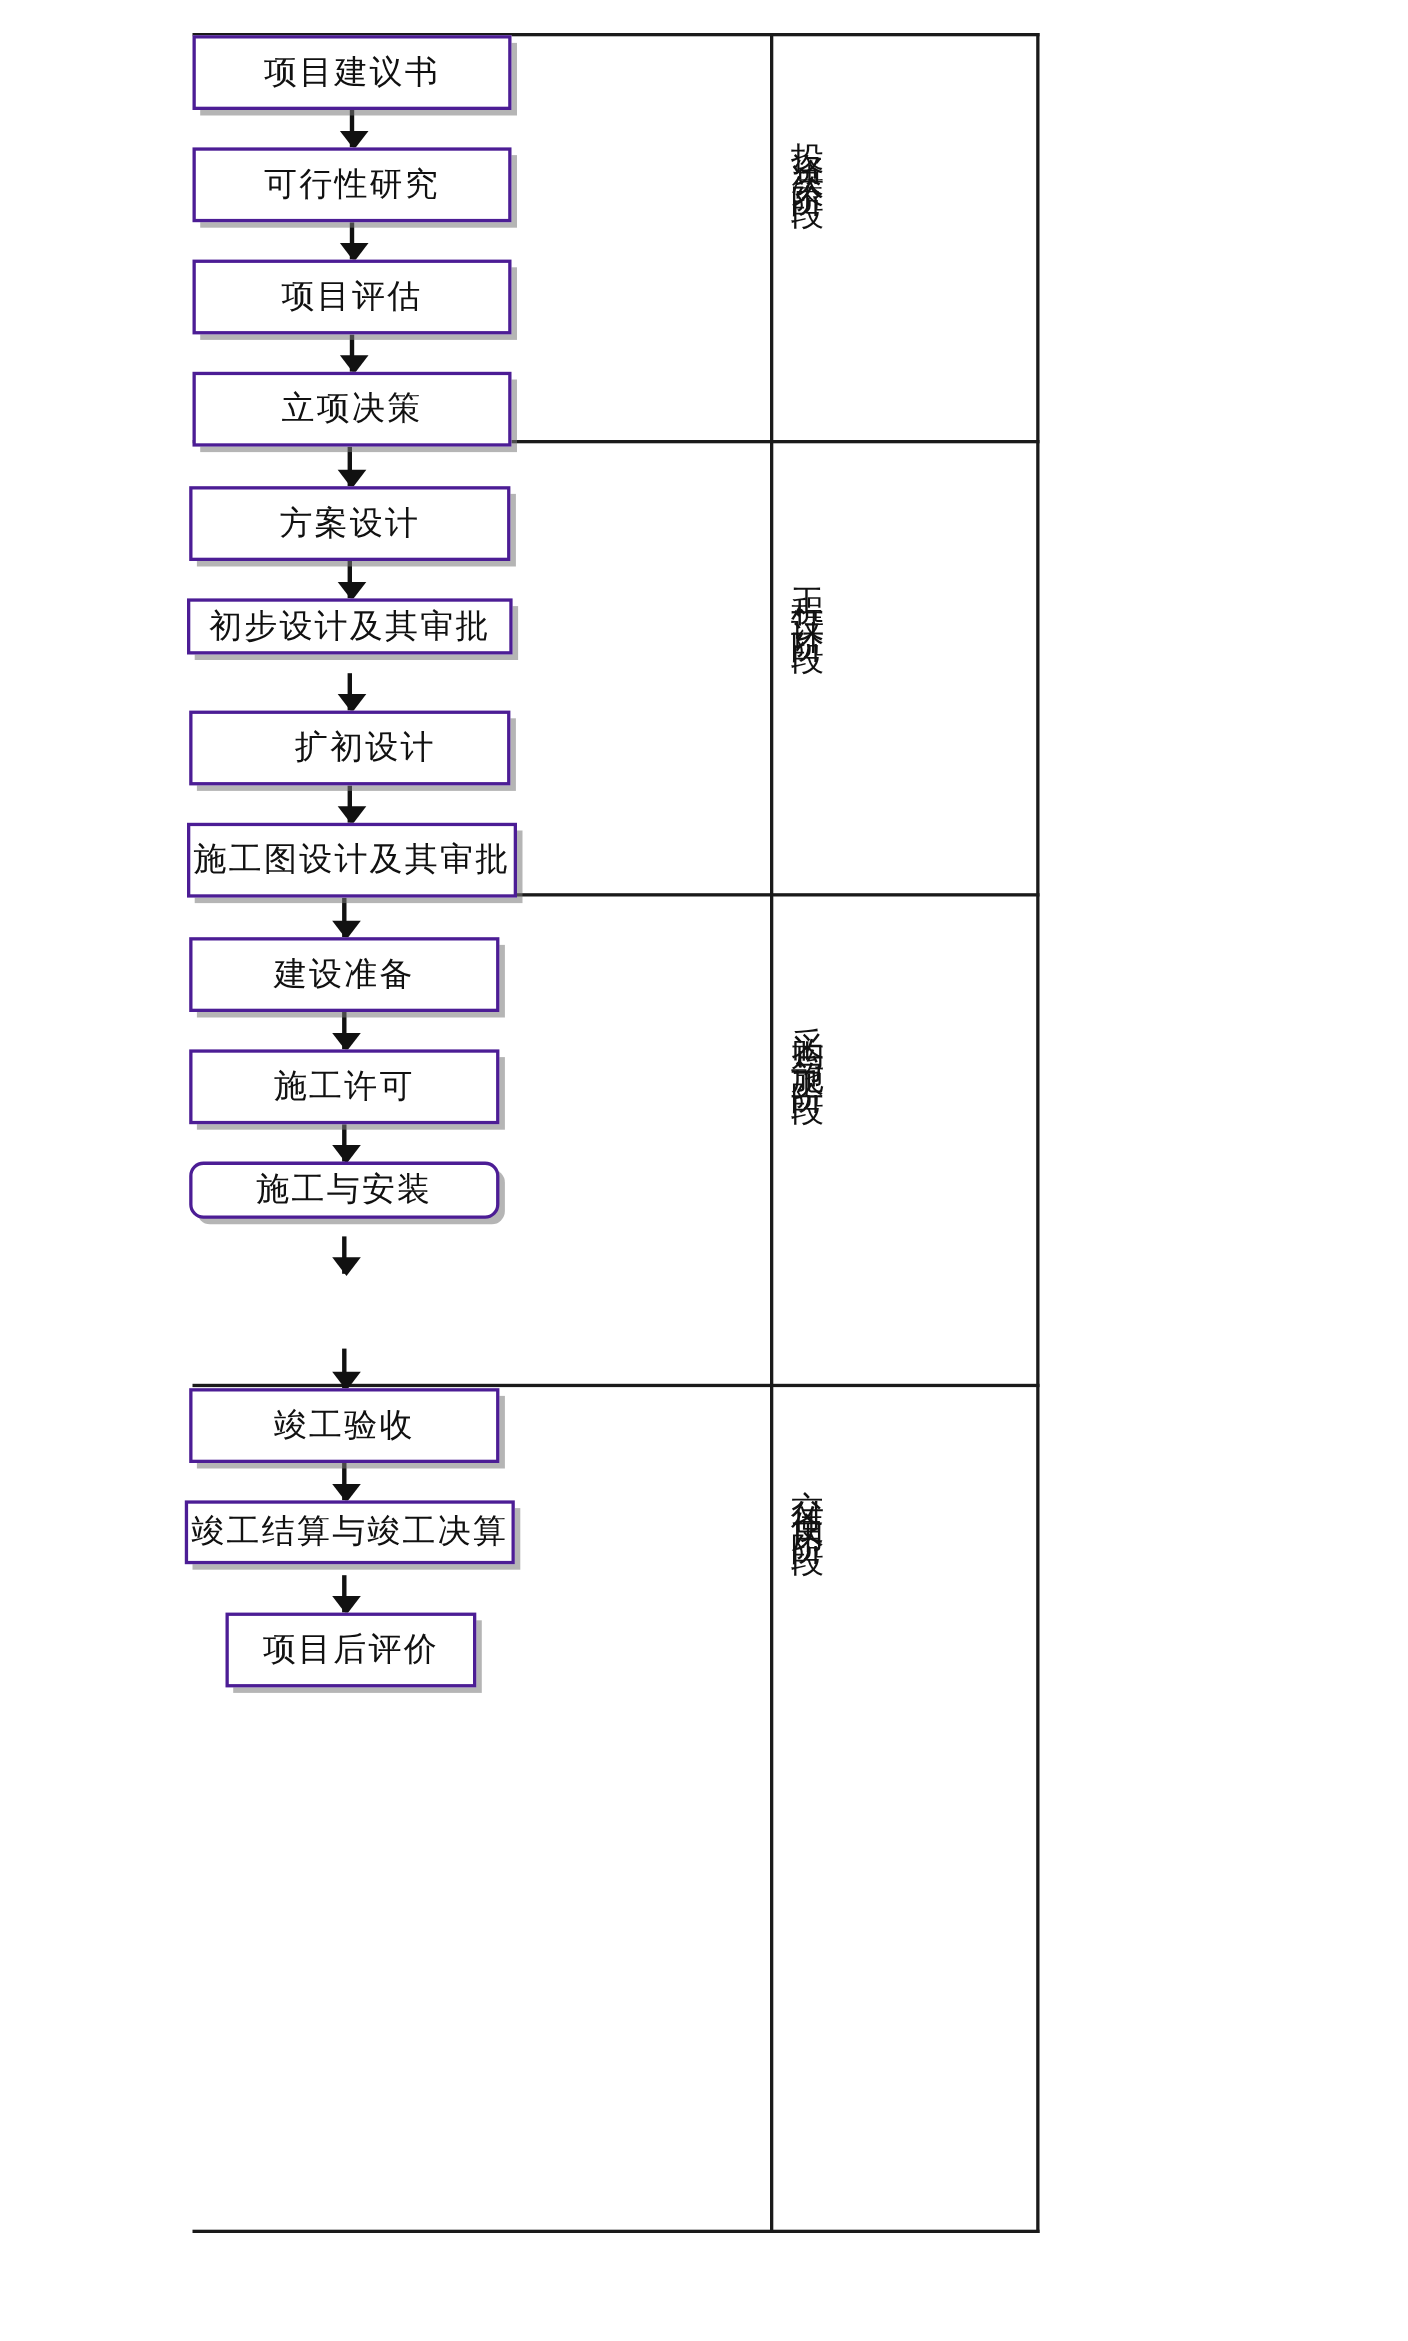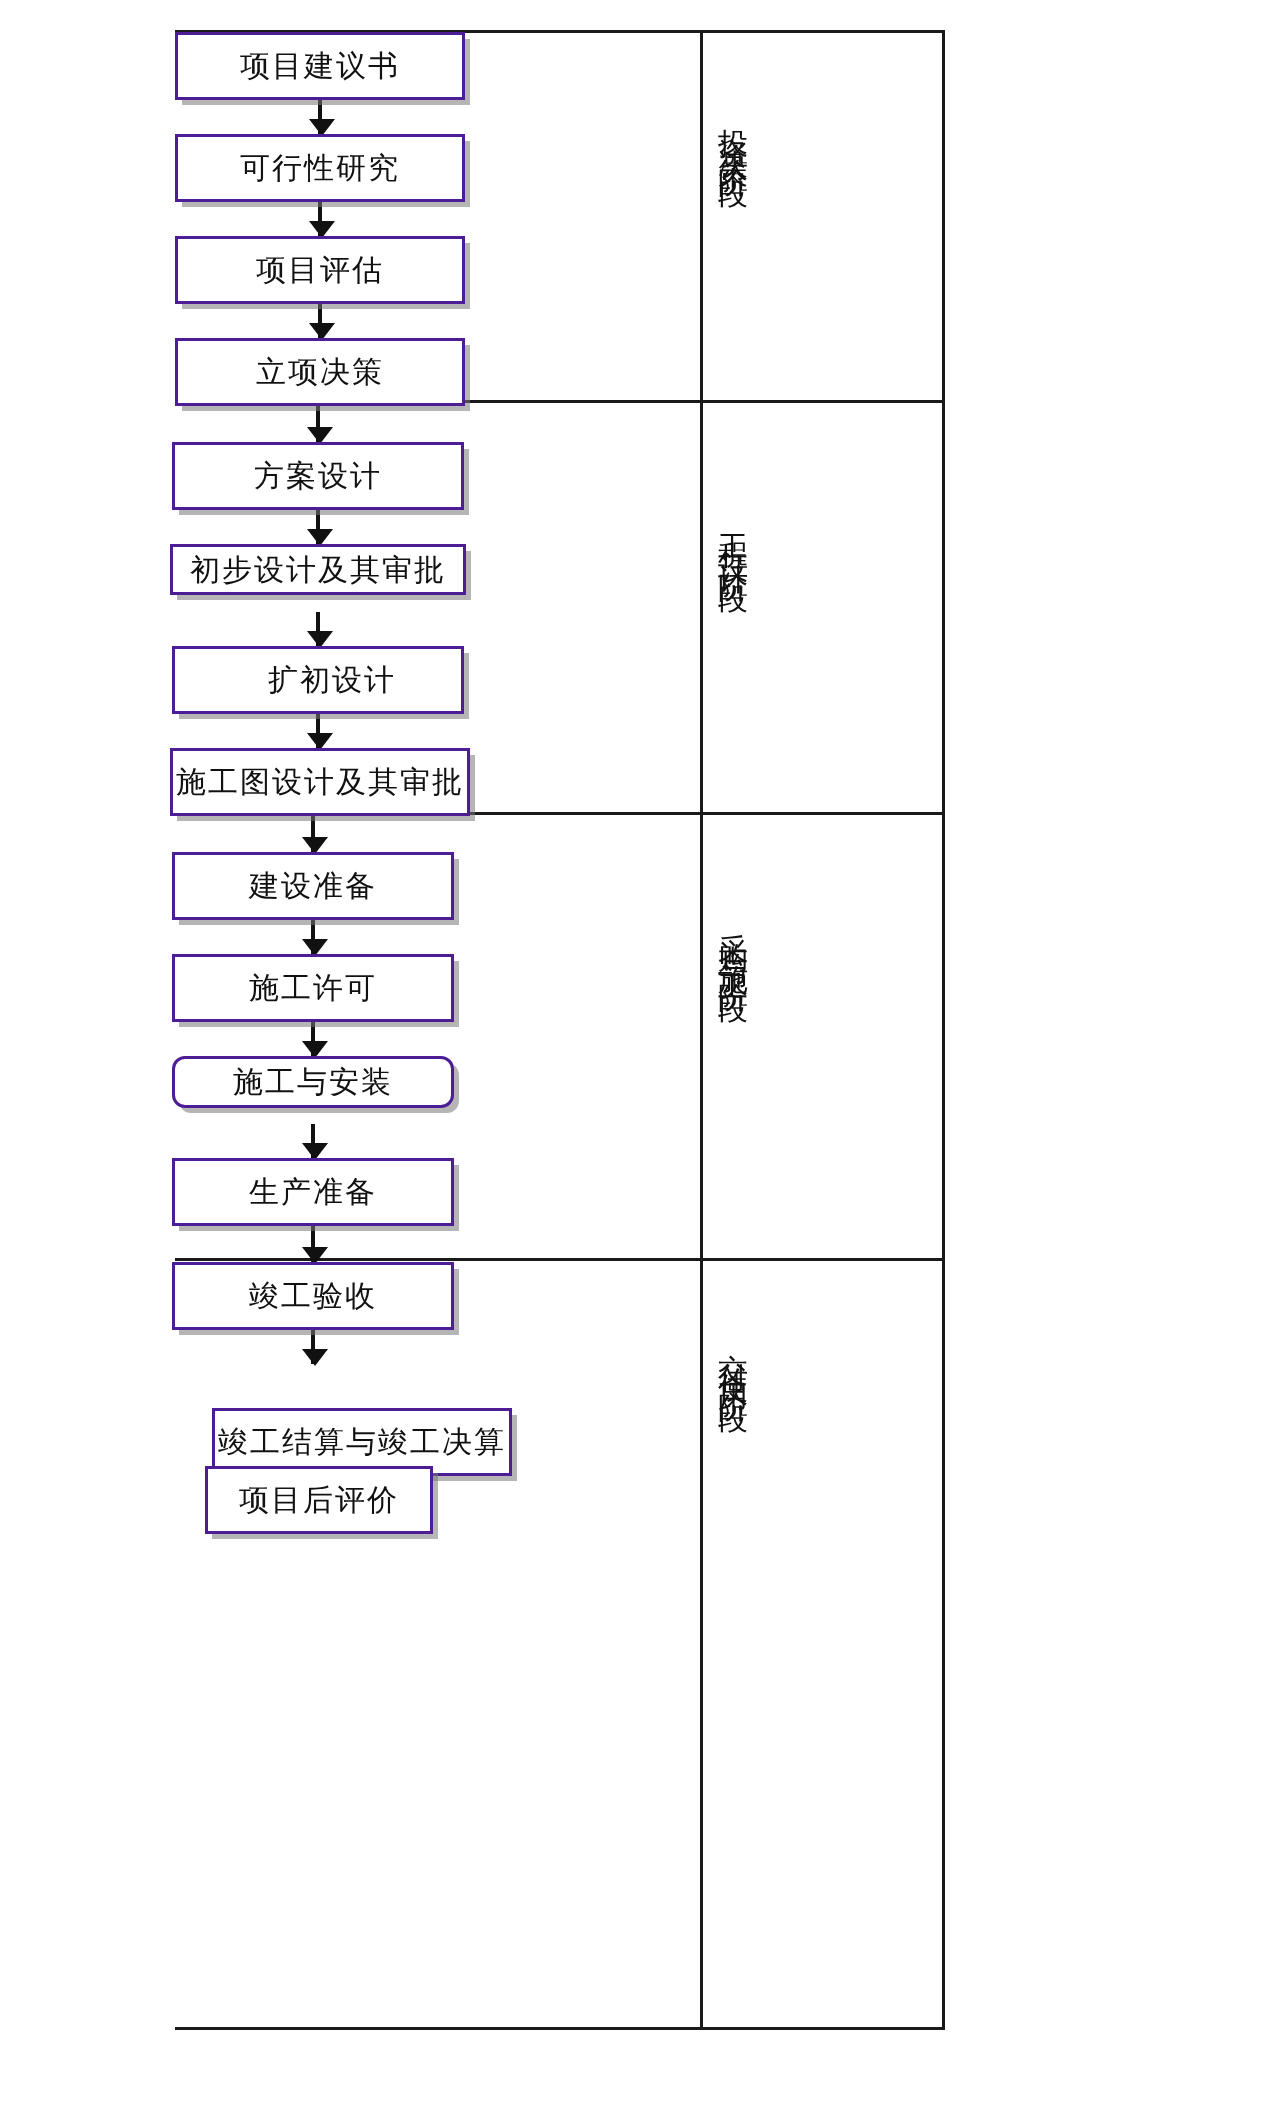--- a/index.html
+++ b/index.html
@@ -147,29 +147,26 @@
   </div>
 
   <div class="node" style="left:172px;top:954px;width:282px;height:68px;">
     <span>施工许可</span>
   </div>
 
   <div class="node" style="left:172px;top:1056px;width:282px;height:52px;border-radius:13px;">
     <span>施工与安装</span>
   </div>
 
-  <div class="node" style="left:172px;top:1158px;width:282px;height:68px;">
-    <span>生产准备</span>
-  </div>
 
   <div class="node" style="left:172px;top:1262px;width:282px;height:68px;">
     <span>竣工验收</span>
   </div>
 
-  <div class="node" style="left:168px;top:1408px;width:300px;height:68px;margin-left:44px;">
+  <div class="node" style="left:168px;top:1364px;width:300px;height:58px;">
     <span>竣工结算与竣工决算</span>
   </div>
 
   <div class="node" style="left:205px;top:1466px;width:228px;height:68px;">
     <span>项目后评价</span>
   </div>
 
   <div class="arrow" style="left:318px;top:100px;height:34px;"></div>
   <div class="arrow" style="left:318px;top:202px;height:34px;"></div>
   <div class="arrow" style="left:318px;top:304px;height:34px;"></div>

